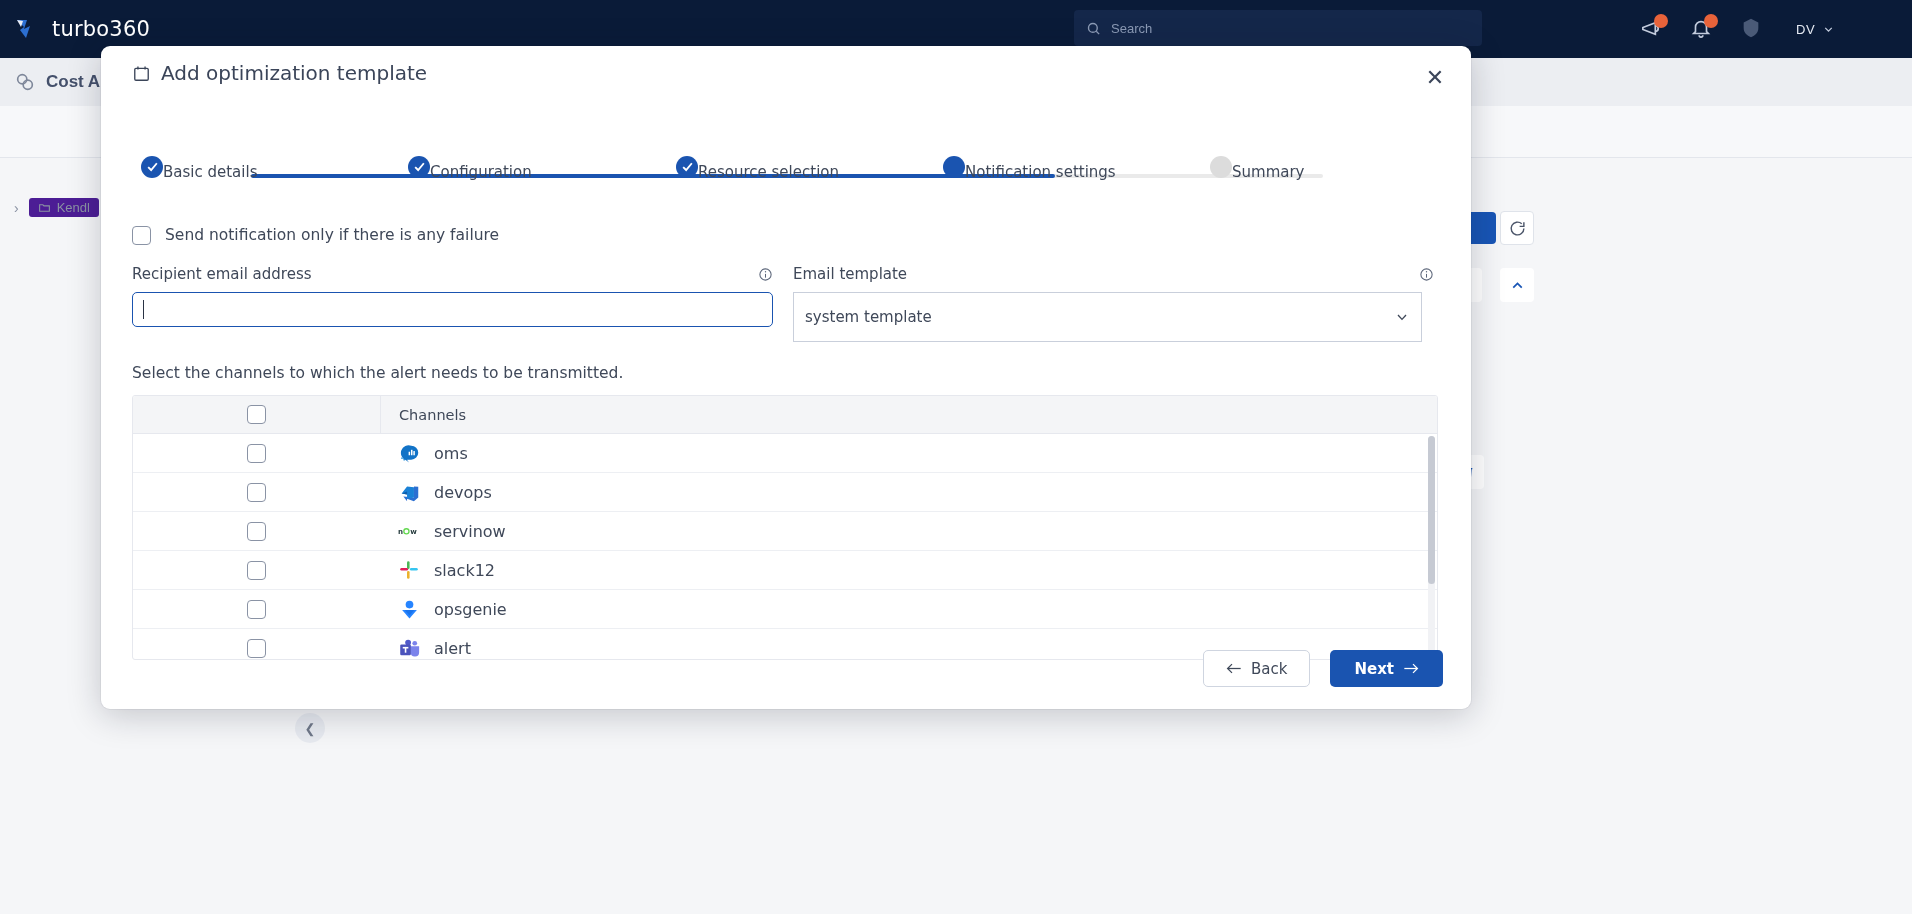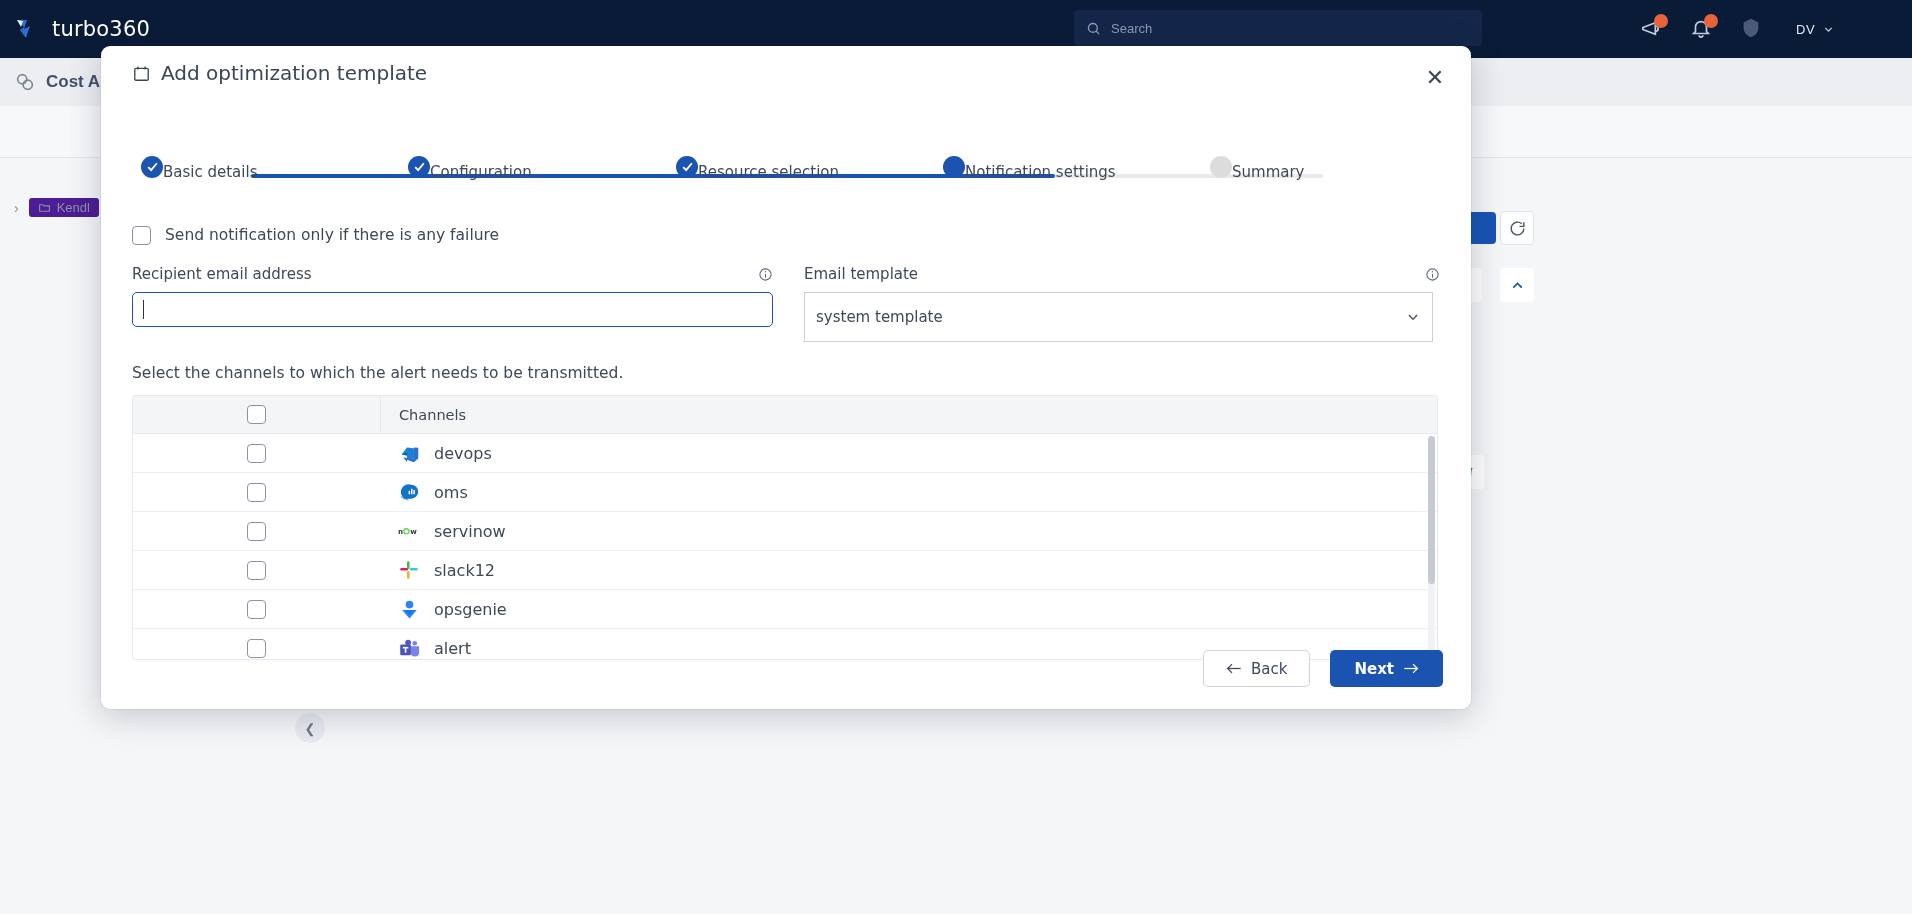--- a/index.html
+++ b/index.html
@@ -176,21 +176,21 @@
   }
   .cbox {
     width: 19px; height: 19px; border: 1.6px solid #8a93a5;
     border-radius: 4px; background: #fff; flex: none;
   }
   #failure-label {
     font-size: 15.5px; color: #3f4859;
     font-family: "DejaVu Sans", sans-serif;
   }
   #fields-row {
-    margin-top: 18px; display: flex; gap: 31px;
+    margin-top: 18px; display: flex; gap: 20px;
   }
   .field { width: 641px; position: relative; }
   .field-head {
     display: flex; align-items: center; justify-content: space-between;
     height: 20px; margin-bottom: 8px;
   }
   .field-label {
     font-size: 15px; color: #3f4859;
     font-family: "DejaVu Sans", sans-serif;
   }
@@ -502,56 +502,56 @@
       <div id="thead">
         <div class="col-check">
           <span class="cbox"></span>
         </div>
         <div class="col-name">
           <span class="hdr-text">Channels</span>
         </div>
       </div>
 
       <div id="tbody">
-
-        <div class="trow">
-          <div class="col-check">
-            <span class="cbox"></span>
-          </div>
-          <div class="col-name">
-            <span class="ch-ic">
-              <svg width="21" height="21" viewBox="0 0 24 24">
-                <path d="M22 5.5v12.3l-5 4.2-7.8-2.9V22L5 16.6l12.1 1V5L22 5.5z" fill="#2c6fd1"></path>
-                <path d="M17.1 6V17.6L9.2 19.1v-4.7L3 13.1 9.2 5.2 17.1 6z" fill="#1a81d6"></path>
-                <path d="M9.2 14.4 3 13.1l6.2-2.2v3.5z" fill="#0f5eab"></path>
-              </svg>
-            </span>
-            <span class="ch-name">devops</span>
-          </div>
-        </div>
 
         <div class="trow">
           <div class="col-check">
             <span class="cbox"></span>
           </div>
           <div class="col-name">
             <span class="ch-ic">
               <svg width="21" height="21" viewBox="0 0 24 24">
                 <circle cx="6" cy="16" r="1.1" fill="#3c9fe0"></circle>
                   <circle cx="9" cy="18" r="1.1" fill="#3c9fe0"></circle>
                 <circle cx="6" cy="19" r="1.1" fill="#3c9fe0"></circle>
                   <circle cx="3.4" cy="17.4" r="1" fill="#3c9fe0"></circle>
                 <circle cx="8" cy="14.5" r="1" fill="#3c9fe0"></circle>
                 <path d="M14 3a8 8 0 0 1 0 16h-5l2.5 3.2L8 19.6A8 8 0 0 1 14 3z" fill="#1273c7"></path>
                 <rect x="11" y="10" width="1.7" height="4" fill="#fff"></rect>
                 <rect x="13.7" y="7.8" width="1.7" height="6.2" fill="#fff"></rect>
                 <rect x="16.4" y="9.2" width="1.7" height="4.8" fill="#fff"></rect>
               </svg>
             </span>
             <span class="ch-name">oms</span>
+          </div>
+        </div>
+
+        <div class="trow">
+          <div class="col-check">
+            <span class="cbox"></span>
+          </div>
+          <div class="col-name">
+            <span class="ch-ic">
+              <svg width="21" height="21" viewBox="0 0 24 24">
+                <path d="M22 5.5v12.3l-5 4.2-7.8-2.9V22L5 16.6l12.1 1V5L22 5.5z" fill="#2c6fd1"></path>
+                <path d="M17.1 6V17.6L9.2 19.1v-4.7L3 13.1 9.2 5.2 17.1 6z" fill="#1a81d6"></path>
+                <path d="M9.2 14.4 3 13.1l6.2-2.2v3.5z" fill="#0f5eab"></path>
+              </svg>
+            </span>
+            <span class="ch-name">devops</span>
           </div>
         </div>
 
         <div class="trow">
           <div class="col-check">
             <span class="cbox"></span>
           </div>
           <div class="col-name">
             <span class="ch-ic">
               <svg width="24" height="14" viewBox="0 0 34 14">

